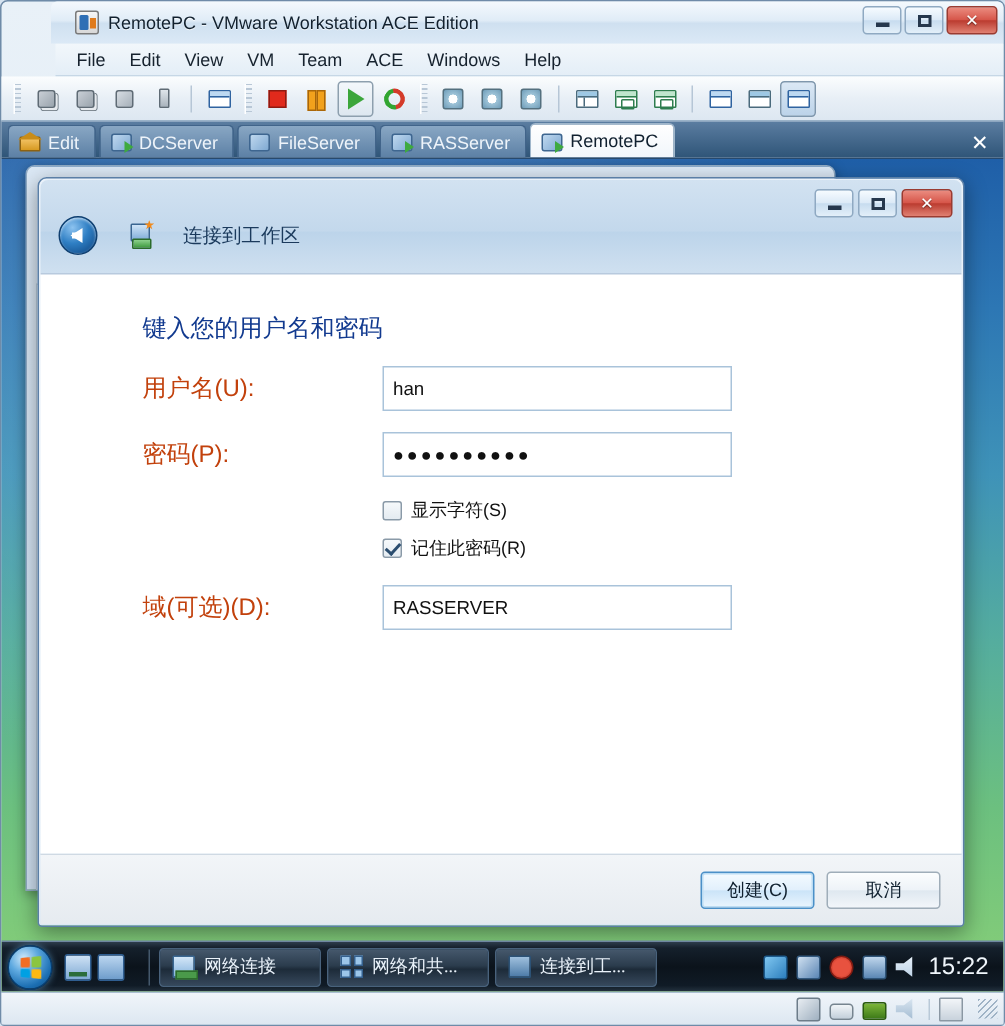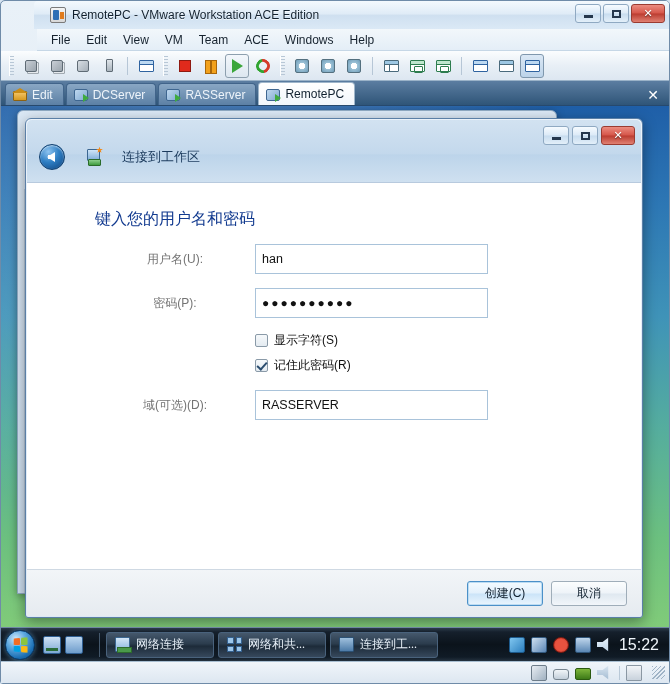--- a/index.html
+++ b/index.html
@@ -261,21 +261,21 @@
     flex: 1 1 auto; background: #ffffff;
     border-top: 1px solid #b8cade;
     position: relative; padding: 26px 0 0 0;
   }
   .dlg-heading {
     font-size: 16px; color: #123a8f; padding-left: 68px; margin-bottom: 14px;
   }
   .form-row {
     display: flex; align-items: center; margin-bottom: 14px; padding-left: 68px;
   }
-  .form-label { width: 160px; font-size: 12px; color: #737373; flex: 0 0 160px; text-align: center; }
+  .form-label { width: 160px; font-size: 16px; color: #c2410c; flex: 0 0 160px; }
   .text-field {
     width: 233px; height: 30px;
     border: 1px solid #a9c3da; background: #ffffff;
     font-family: "Liberation Sans", sans-serif; font-size: 12.5px; color: #111;
     padding: 0 6px; outline: none;
   }
   .text-field.dots { letter-spacing: 2px; font-size: 12px; }
   .check-row { display: flex; align-items: center; gap: 6px; padding-left: 228px; margin-bottom: 8px; }
   .cbox {
     width: 13px; height: 13px; flex: 0 0 13px;
@@ -471,20 +471,24 @@
   <div class="tabbar">
     <div class="tab">
       <span class="tab-ico home"></span>
       <span>Edit</span>
     </div>
     <div class="tab">
       <span class="tab-ico vm run"></span>
       <span>DCServer</span>
     </div>
     <div class="tab">
+      <span class="tab-ico vm"></span>
+      <span>FileServer</span>
+    </div>
+    <div class="tab">
       <span class="tab-ico vm run"></span>
       <span>RASServer</span>
     </div>
     <div class="tab active">
       <span class="tab-ico vm run"></span>
       <span>RemotePC</span>
     </div>
     <div class="tab-close">✕</div>
   </div>
 

